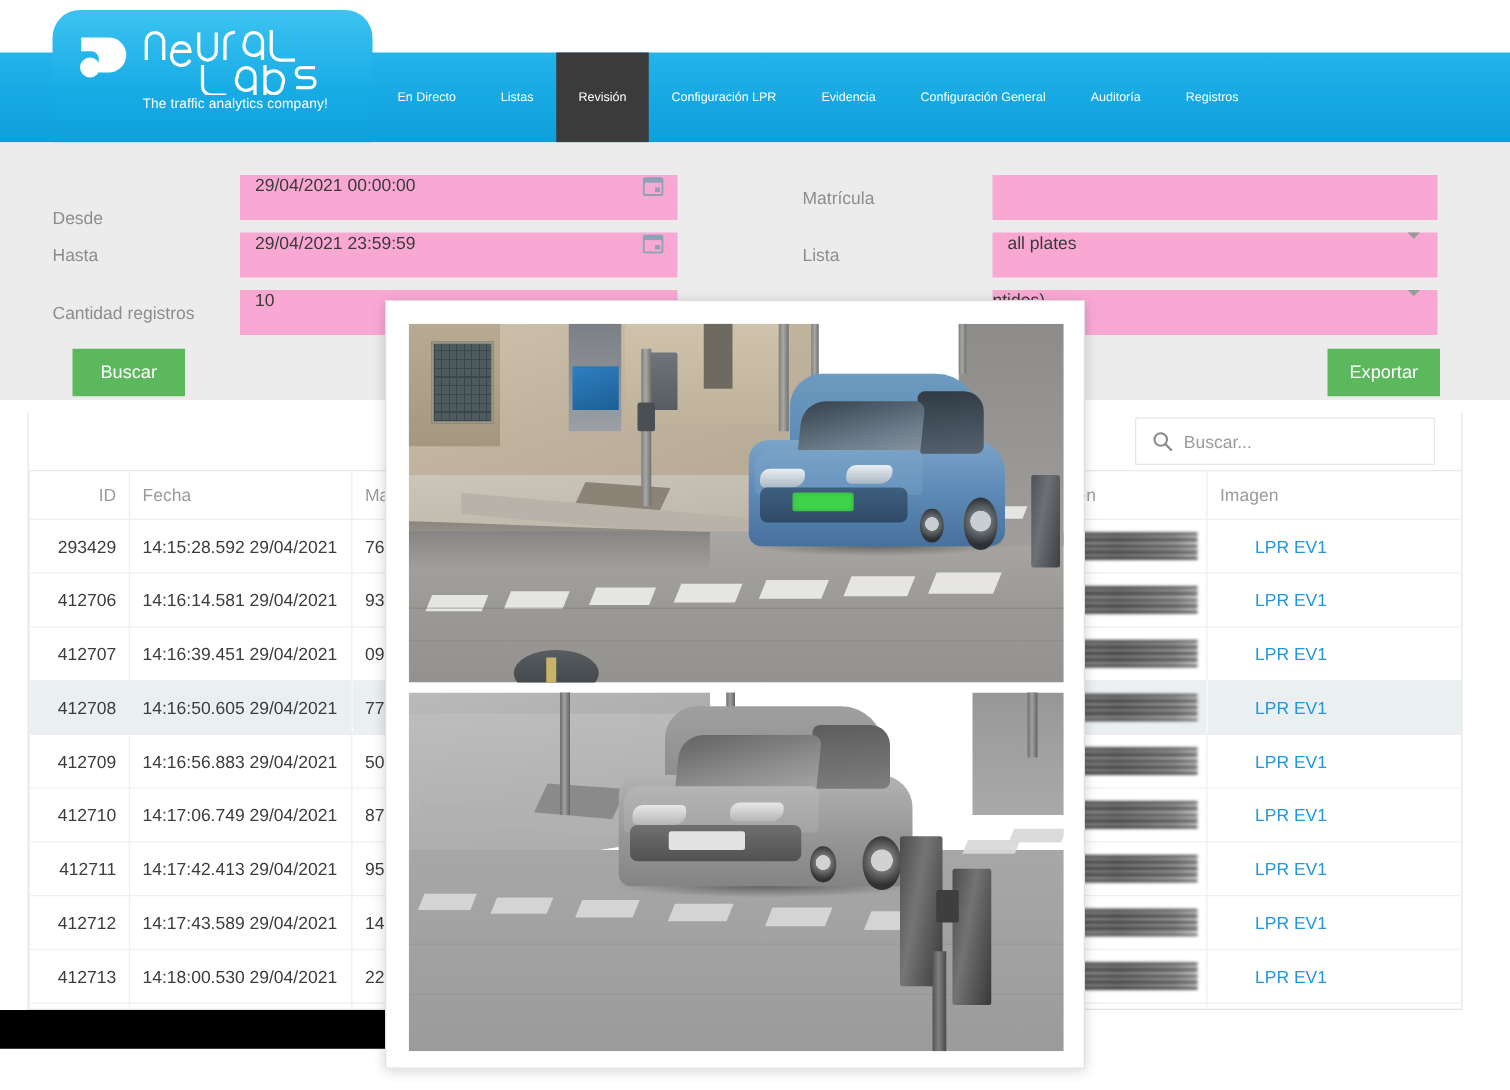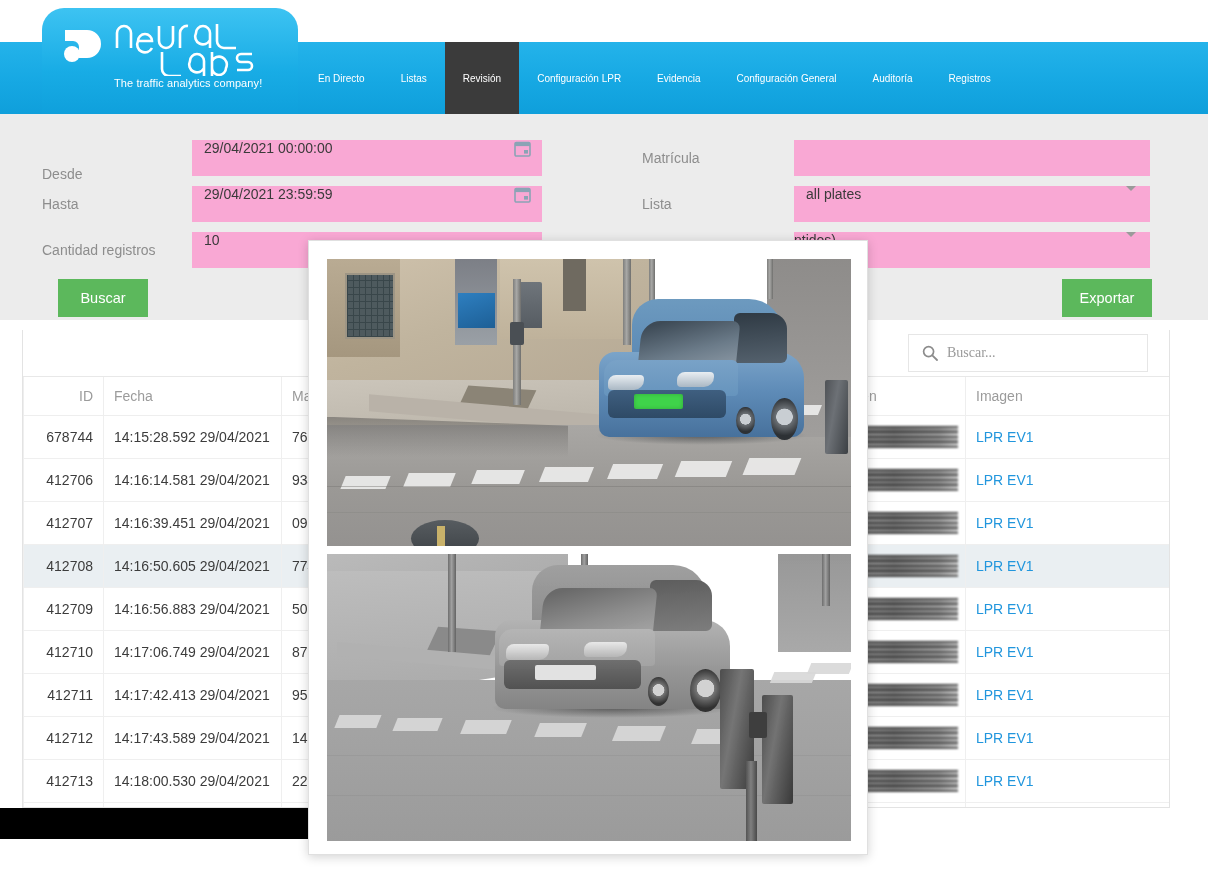--- a/index.html
+++ b/index.html
@@ -130,21 +130,21 @@
     position: relative;
     height: 47px;
     background: #ffffff;
     border-bottom: 1px solid #e8e8e8;
   }
   .searchbox {
     position: absolute; right: 21px; top: 4px;
     width: 240px; height: 38px;
     background: #ffffff;
     border: 1px solid #e6e6e6;
-    display: flex; align-items: center; font-family: Liberation Serif, serif;
+    display: flex; align-items: center;
   }
   .search-icon {
     width: 16px; height: 16px; margin-left: 13px; flex: 0 0 auto;
   }
   .search-ph {
     font-size: 14px; color: #9a9a9a; margin-left: 9px;
   }
 
   table.grid {
     width: 100%;
@@ -164,21 +164,21 @@
     font-size: 14px;
     color: #3c3c3c;
     padding: 10px;
     border: 1px solid #efefef;
     height: 39px;
     overflow: hidden;
     white-space: nowrap;
   }
   table.grid th.num, table.grid td.num { text-align: right; }
   table.grid tr.sel td { background: #eaeff2; }
-  .lpr-link { color: #2196dd; cursor: pointer; }
+  .lpr-link { color: #2196dd; cursor: pointer; margin-left: 28px; }
   .plate-img {
     display: block;
     width: 128px; height: 22px;
     background:
       repeating-linear-gradient(180deg,
         rgba(40,40,40,.85) 0px, rgba(40,40,40,.85) 1px,
         rgba(150,150,150,.55) 2px, rgba(150,150,150,.55) 4px,
         rgba(70,70,70,.75) 5px, rgba(70,70,70,.75) 7px,
         rgba(200,200,200,.45) 8px, rgba(200,200,200,.45) 10px),
       linear-gradient(90deg, #dedede 0%, #7e7e7e 14%, #4a4a4a 50%, #8d8d8d 85%, #e8e8e8 100%);
@@ -503,21 +503,21 @@
           <th>Fecha</th>
           <th>Matrícula</th>
           <th>Lista</th>
           <th>Dirección</th>
           <th>Imagen</th>
           <th>Imagen</th>
         </tr>
       </thead>
       <tbody>
         <tr>
-          <td class="num">678744</td>
+          <td class="num">293429</td>
           <td>14:15:28.592 29/04/2021</td>
           <td>767</td>
           <td></td>
           <td></td>
           <td>
               <span class="plate-img"></span>
             </td>
           <td><span class="lpr-link">LPR EV1</span></td>
         </tr>
         <tr>

